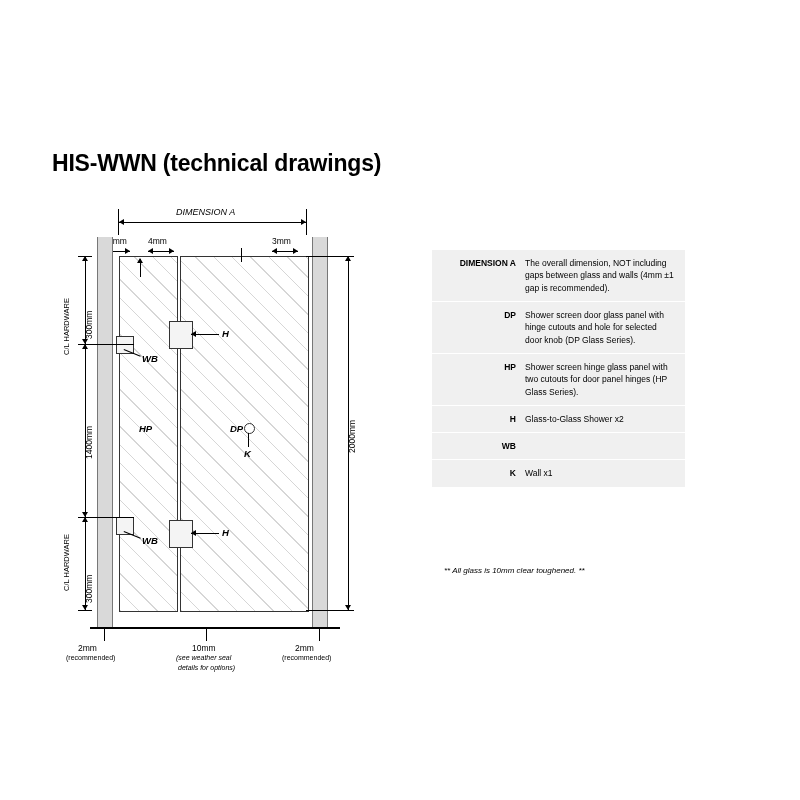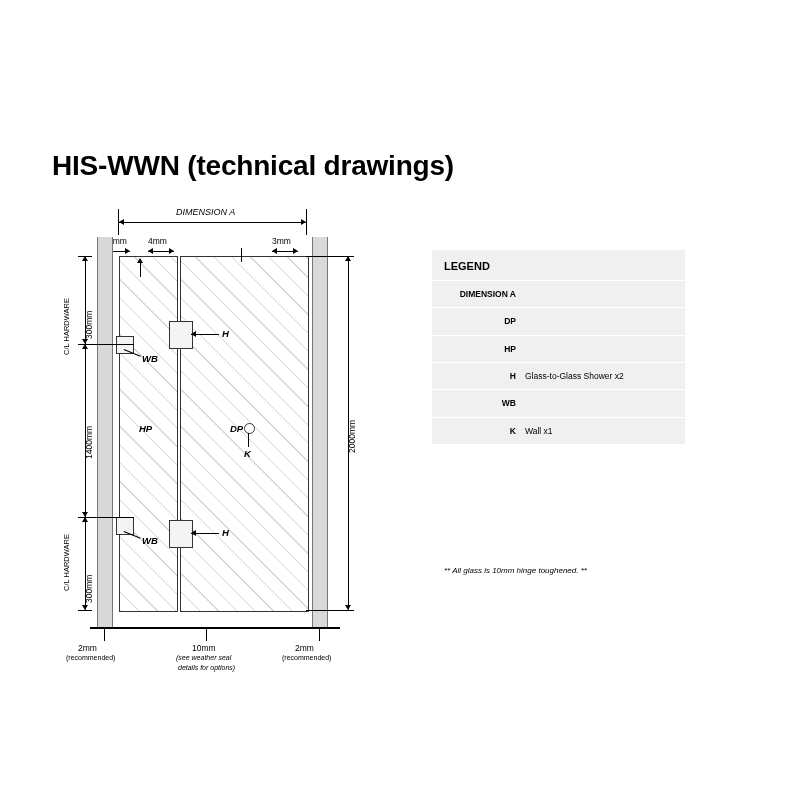--- a/index.html
+++ b/index.html
@@ -19,21 +19,21 @@
     position: absolute;
     left: 0; top: 0;
     width: 800px; height: 800px;
   }
 
   
   #title {
     position: absolute;
     left: 52px;
     top: 150px;
-    font-size: 28px;
+    font-size: 23px;
     font-weight: bold;
     letter-spacing: -0.2px;
     white-space: nowrap;
   }
 
   
   #drawing {
     position: absolute;
     left: 40px;
     top: 195px;
@@ -273,44 +273,46 @@
     <div class="lbl-plain" style="left:152px; top:448px;">10mm</div>
     <div class="lbl-plain" style="left:136px; top:459px; font-size:7px; font-style:italic;">(see weather seal</div>
     <div class="lbl-plain" style="left:138px; top:469px; font-size:7px; font-style:italic;">details for options)</div>
 
     <div class="line vline" style="left:279px; top:432px; height:14px;"></div>
     <div class="lbl-plain" style="left:255px; top:448px;">2mm</div>
     <div class="lbl-plain" style="left:242px; top:459px; font-size:7px;">(recommended)</div>
   </div>
 
   <div id="legend">
-    <div class="head">LEGEND</div>
 
     <div class="lrow">
       <div class="lkey">DIMENSION A</div>
+      <div class="lval">The overall dimension, NOT including gaps between glass and walls (4mm ±1 gap is recommended).</div>
     </div>
 
     <div class="lrow">
       <div class="lkey">DP</div>
+      <div class="lval">Shower screen door glass panel with hinge cutouts and hole for selected door knob (DP Glass Series).</div>
     </div>
 
     <div class="lrow">
       <div class="lkey">HP</div>
+      <div class="lval">Shower screen hinge glass panel with two cutouts for door panel hinges (HP Glass Series).</div>
     </div>
 
     <div class="lrow">
       <div class="lkey">H</div>
       <div class="lval">Glass-to-Glass Shower x2</div>
     </div>
 
     <div class="lrow">
       <div class="lkey">WB</div>
     </div>
 
     <div class="lrow">
       <div class="lkey">K</div>
       <div class="lval">Wall x1</div>
     </div>
   </div>
 
-  <div id="legend-note">** All glass is 10mm hinge toughened. **</div>
+  <div id="legend-note">** All glass is 10mm clear toughened. **</div>
 
 </div>
 
 </body></html>

